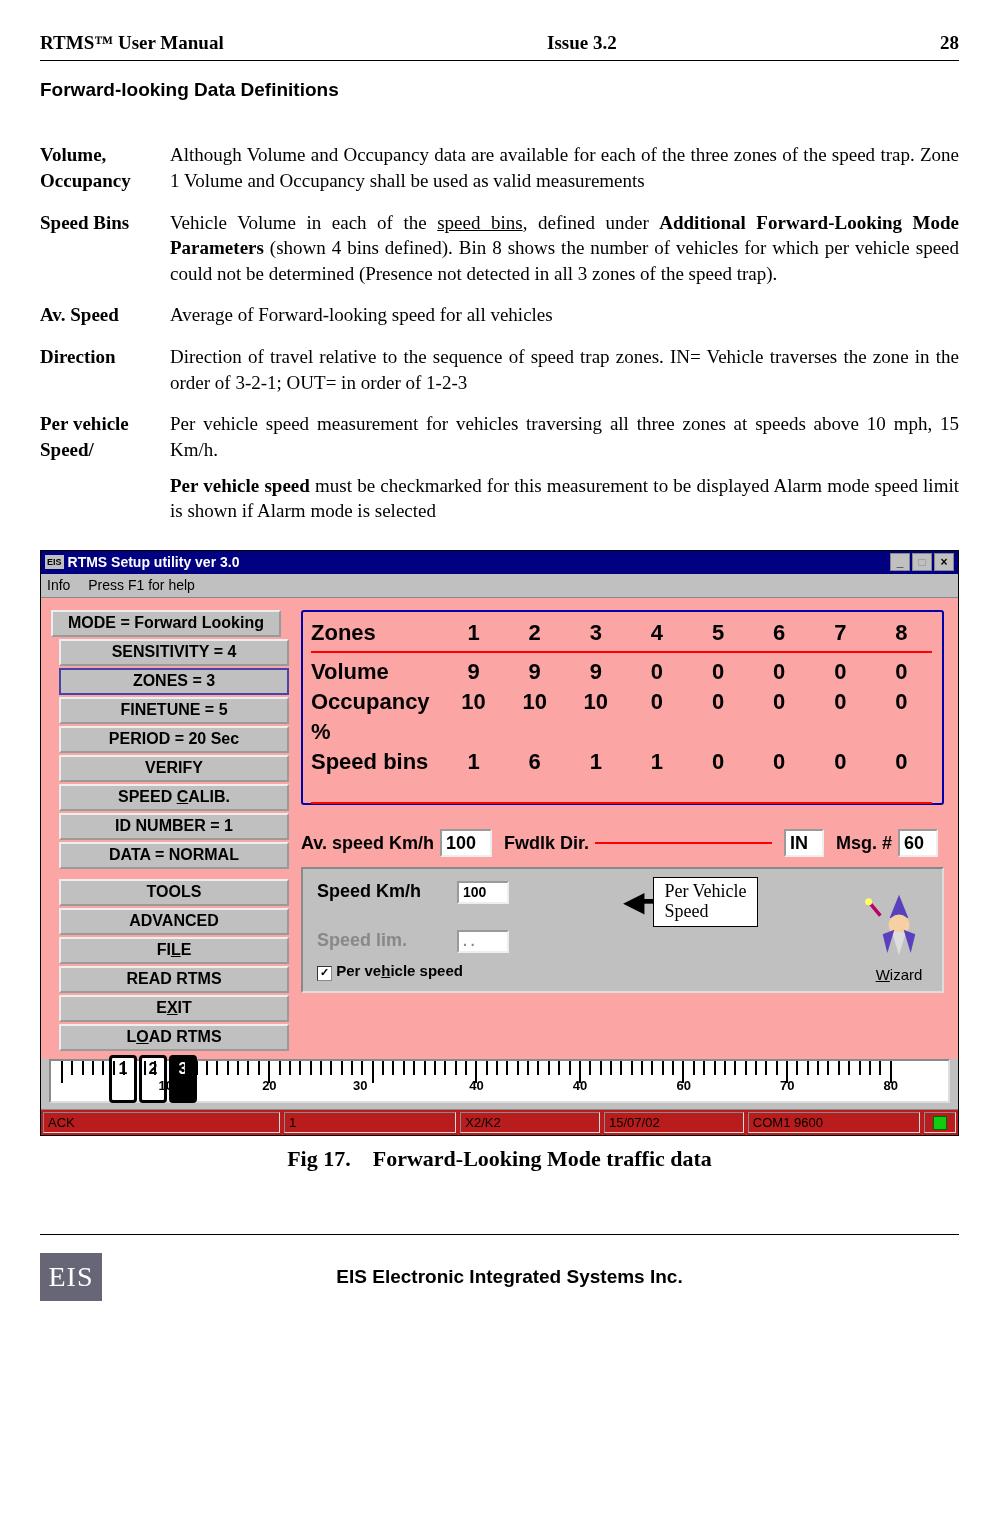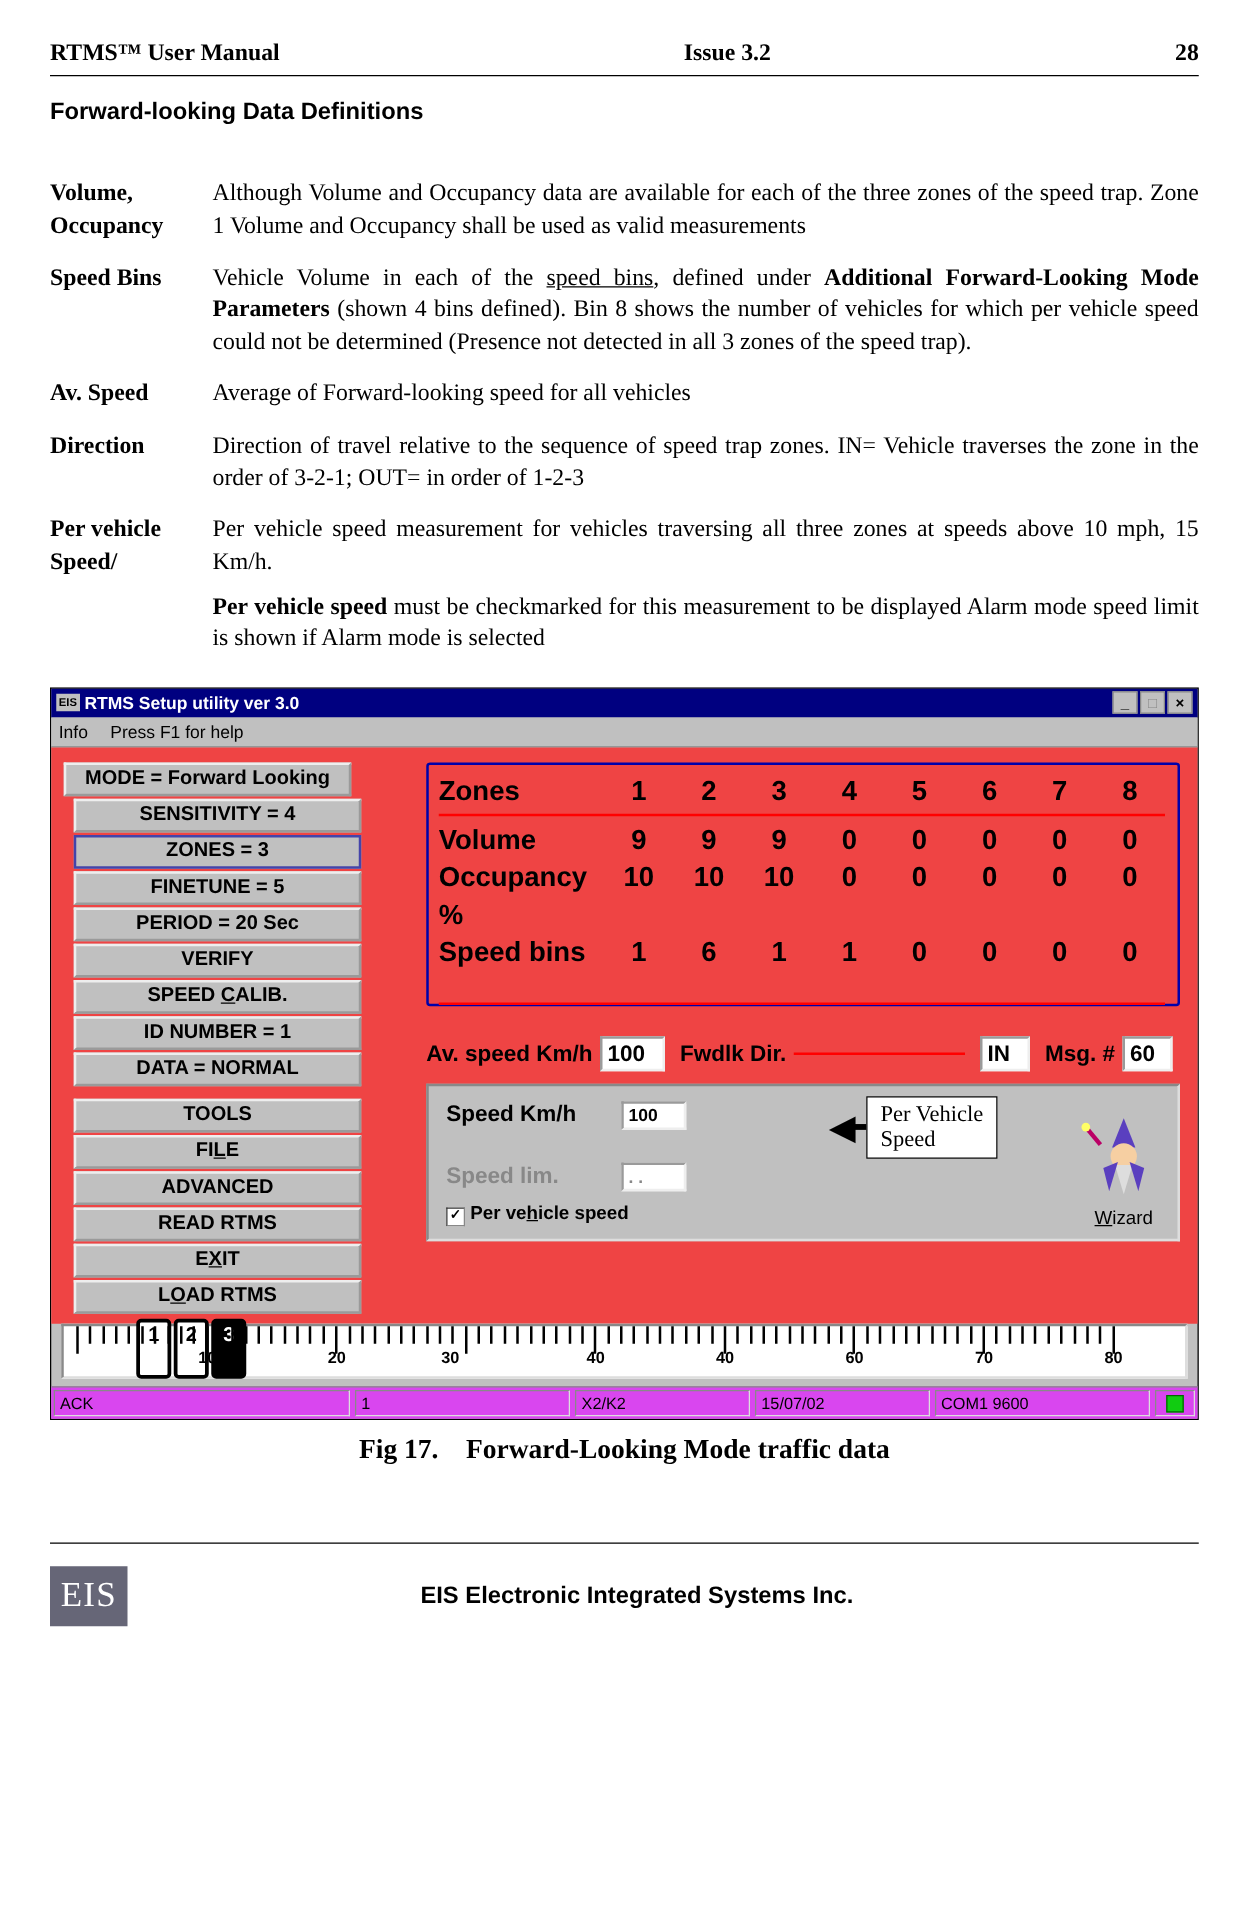--- a/index.html
+++ b/index.html
@@ -54,21 +54,21 @@
     background:#c0c0c0; color:#000; font-size:9px; padding:1px 2px; margin-right:4px;
   }
   .titlebar .spacer { flex:1; }
   .winbtn { background:#c0c0c0; color:#000; width:18px; height:16px; margin-left:2px;
             display:flex; align-items:center; justify-content:center; font-size:12px;
             border:1px solid #888; font-weight:bold; }
   .menubar { background:#c0c0c0; padding:2px 6px; font-size:14px; border-bottom:1px solid #888;}
   .menubar span { margin-right: 14px; }
   .ul-first::first-letter { text-decoration: underline; }
 
-  .app-body { display:flex; padding: 12px 0 6px 10px; background:#ef4444;gap:40px; }
+  .app-body { display:flex; padding: 12px 0 6px 10px; background:#fca5a5; }
   .left-panel { width: 230px; flex-shrink:0; }
   .menu-btn {
     background:#c0c0c0; border:2px outset #eee; text-align:center;
     font-weight:bold; margin:0 0 2px 0; padding:1px 2px; font-size:16px;
     height: 21px; display:flex; align-items:center; justify-content:center;
   }
   .menu-btn.indent { margin-left: 8px; width: calc(100% - 8px); }
   .menu-gap { height: 8px; }
   .right-panel { flex:1; padding: 0 14px 0 20px; position:relative; }
   .right-outline { border:2px solid #00a; border-radius:3px; padding:6px 10px 10px 8px; height: 175px; }
@@ -91,21 +91,21 @@
   .callout .cbox { border:1px solid #000; background:#fff; padding:4px 10px; font-family:"Times New Roman"; font-size:18px; font-weight:normal; line-height:1.1;}
   .wizard-area { position:absolute; right:8px; bottom:6px; text-align:center; }
   .wizard-svg { width:70px; height:70px; }
   .ruler { height: 40px; background:#fff; border:2px inset #ddd; margin: 0 8px 6px 8px; position:relative; font-size:12px; font-weight:bold; }
   .tick { position:absolute; top:0; height:14px; border-left:2px solid #000; }
   .tick.big { height:22px; }
   .ticklbl { position:absolute; top:16px; font-size:13px; }
   .lane-boxes { position:absolute; left:58px; top:-6px; display:flex; gap:2px; }
   .lane { width:22px; height:42px; border:3px solid #000; background:#fff; border-radius:4px; display:flex; align-items:flex-start; justify-content:center; font-size:16px; font-weight:bold; padding-top:0px;}
   .lane.dark { background:#000; color:#fff; }
-  .statusbar { display:flex; background:#d946ef; border-top:1px solid #888; font-size:13px; }
+  .statusbar { display:flex; background:#b91c1c; border-top:1px solid #888; font-size:13px; }
   .statusbar > div { border:1px inset #ddd; padding:1px 4px; margin:2px; }
   .sb1{flex:1.4} .sb2{flex:1} .sb3{flex:0.8} .sb4{flex:0.8} .sb5{flex:1} .sb6{width:22px;display:flex;align-items:center;justify-content:center;}
   .green-sq { width:12px; height:12px; background:#1c1; border:1px solid #060; }
 
   .fig-caption { text-align:center; font-weight:bold; margin-top:8px; font-size:22px; }
   .footer-line { border-top:1.5px solid #000; margin-top:60px; padding-top:18px; display:flex; align-items:center; }
   .eis-logo { width:62px; height:48px; background:#667; color:#fff; font-family:"Times New Roman"; font-size:28px; font-weight:normal; display:flex; align-items:center; justify-content:center; margin-right:18px; letter-spacing:1px;}
   .footer-text { font-family:Arial,Helvetica,sans-serif; font-weight:bold; font-size:19px; flex:1; text-align:center; padding-right:60px;}
 </style>
 </head>
@@ -172,24 +172,24 @@
       <div class="menu-btn indent ul-first">FINETUNE = 5</div>
       <div class="menu-btn indent ul-first">PERIOD = 20 Sec</div>
       <div class="menu-btn indent ul-first">VERIFY</div>
       <div class="menu-btn indent">
           <span>SPEED <u>C</u>ALIB.</span>
         </div>
       <div class="menu-btn indent ul-first">ID NUMBER = 1</div>
       <div class="menu-btn indent ul-first">DATA = NORMAL</div>
       <div class="menu-gap"></div>
       <div class="menu-btn indent ul-first">TOOLS</div>
+      <div class="menu-btn indent ul-first">ADVANCED</div>
       <div class="menu-btn indent">
           <span>FI<u>L</u>E</span>
         </div>
-      <div class="menu-btn indent ul-first">ADVANCED</div>
       <div class="menu-btn indent ul-first">READ RTMS</div>
       <div class="menu-btn indent">
           <span>E<u>X</u>IT</span>
         </div>
       <div class="menu-btn indent">
           <span>L<u>O</u>AD RTMS</span>
         </div>
     </div>
 
     <div class="right-panel">

